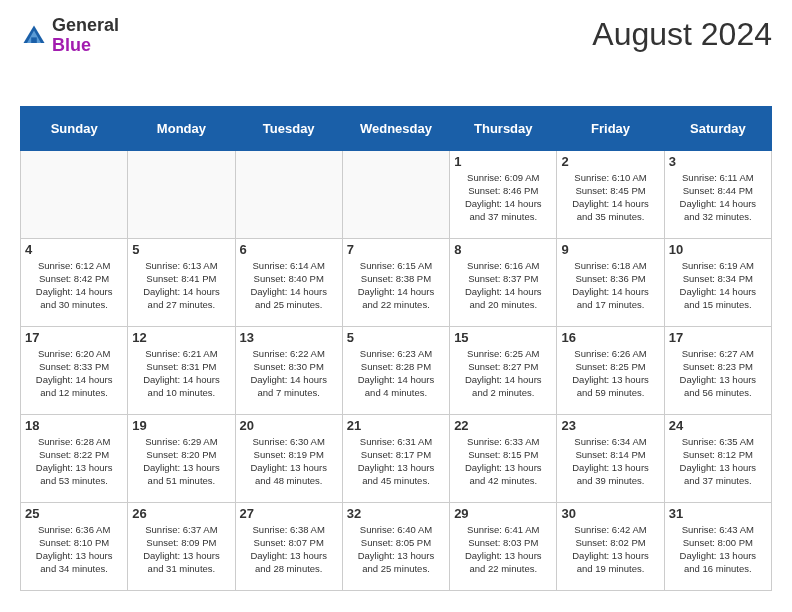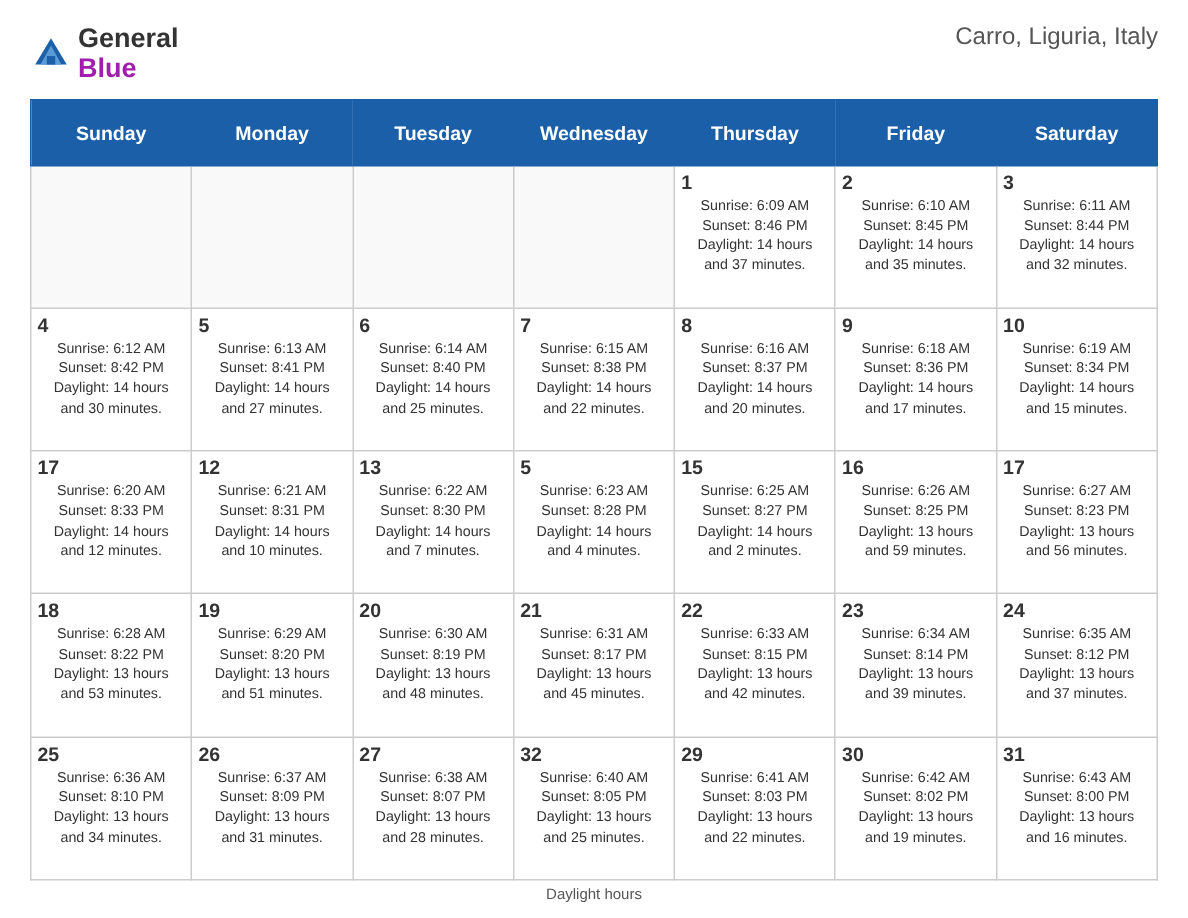--- a/index.html
+++ b/index.html
@@ -9,20 +9,21 @@
       width: 792px;
       height: 612px;
       overflow: hidden;
     }
     .page {
       width: 792px;
       height: 612px;
       padding: 16px 20px 10px 20px;
       display: flex;
       flex-direction: column;
+      gap: 40px;
     }
     .header {
       display: flex;
       justify-content: space-between;
       align-items: flex-start;
       margin-bottom: 10px;
     }
     .logo {
       display: flex;
       align-items: center;
@@ -107,21 +108,21 @@
         <polygon points="20,5 35,30 5,30" fill="#1a5fa8"></polygon>
         <polygon points="20,12 30,30 10,30" fill="#5b9bd5"></polygon>
         <rect x="16" y="22" width="8" height="8" fill="#1a5fa8"></rect>
       </svg>
       <div class="logo-text">
         <span class="general">General</span><br>
         <span class="blue">Blue</span>
       </div>
     </div>
     <div class="title-block">
-      <div class="location-title">Carro, Liguria, Italy</div>
+      <div class="month-title">August 2024</div>
     </div>
   </div>
 
   <table class="calendar">
     <thead>
       <tr>
       <th>Sunday</th>
           <th>Monday</th>
           <th>Tuesday</th>
           <th>Wednesday</th>

